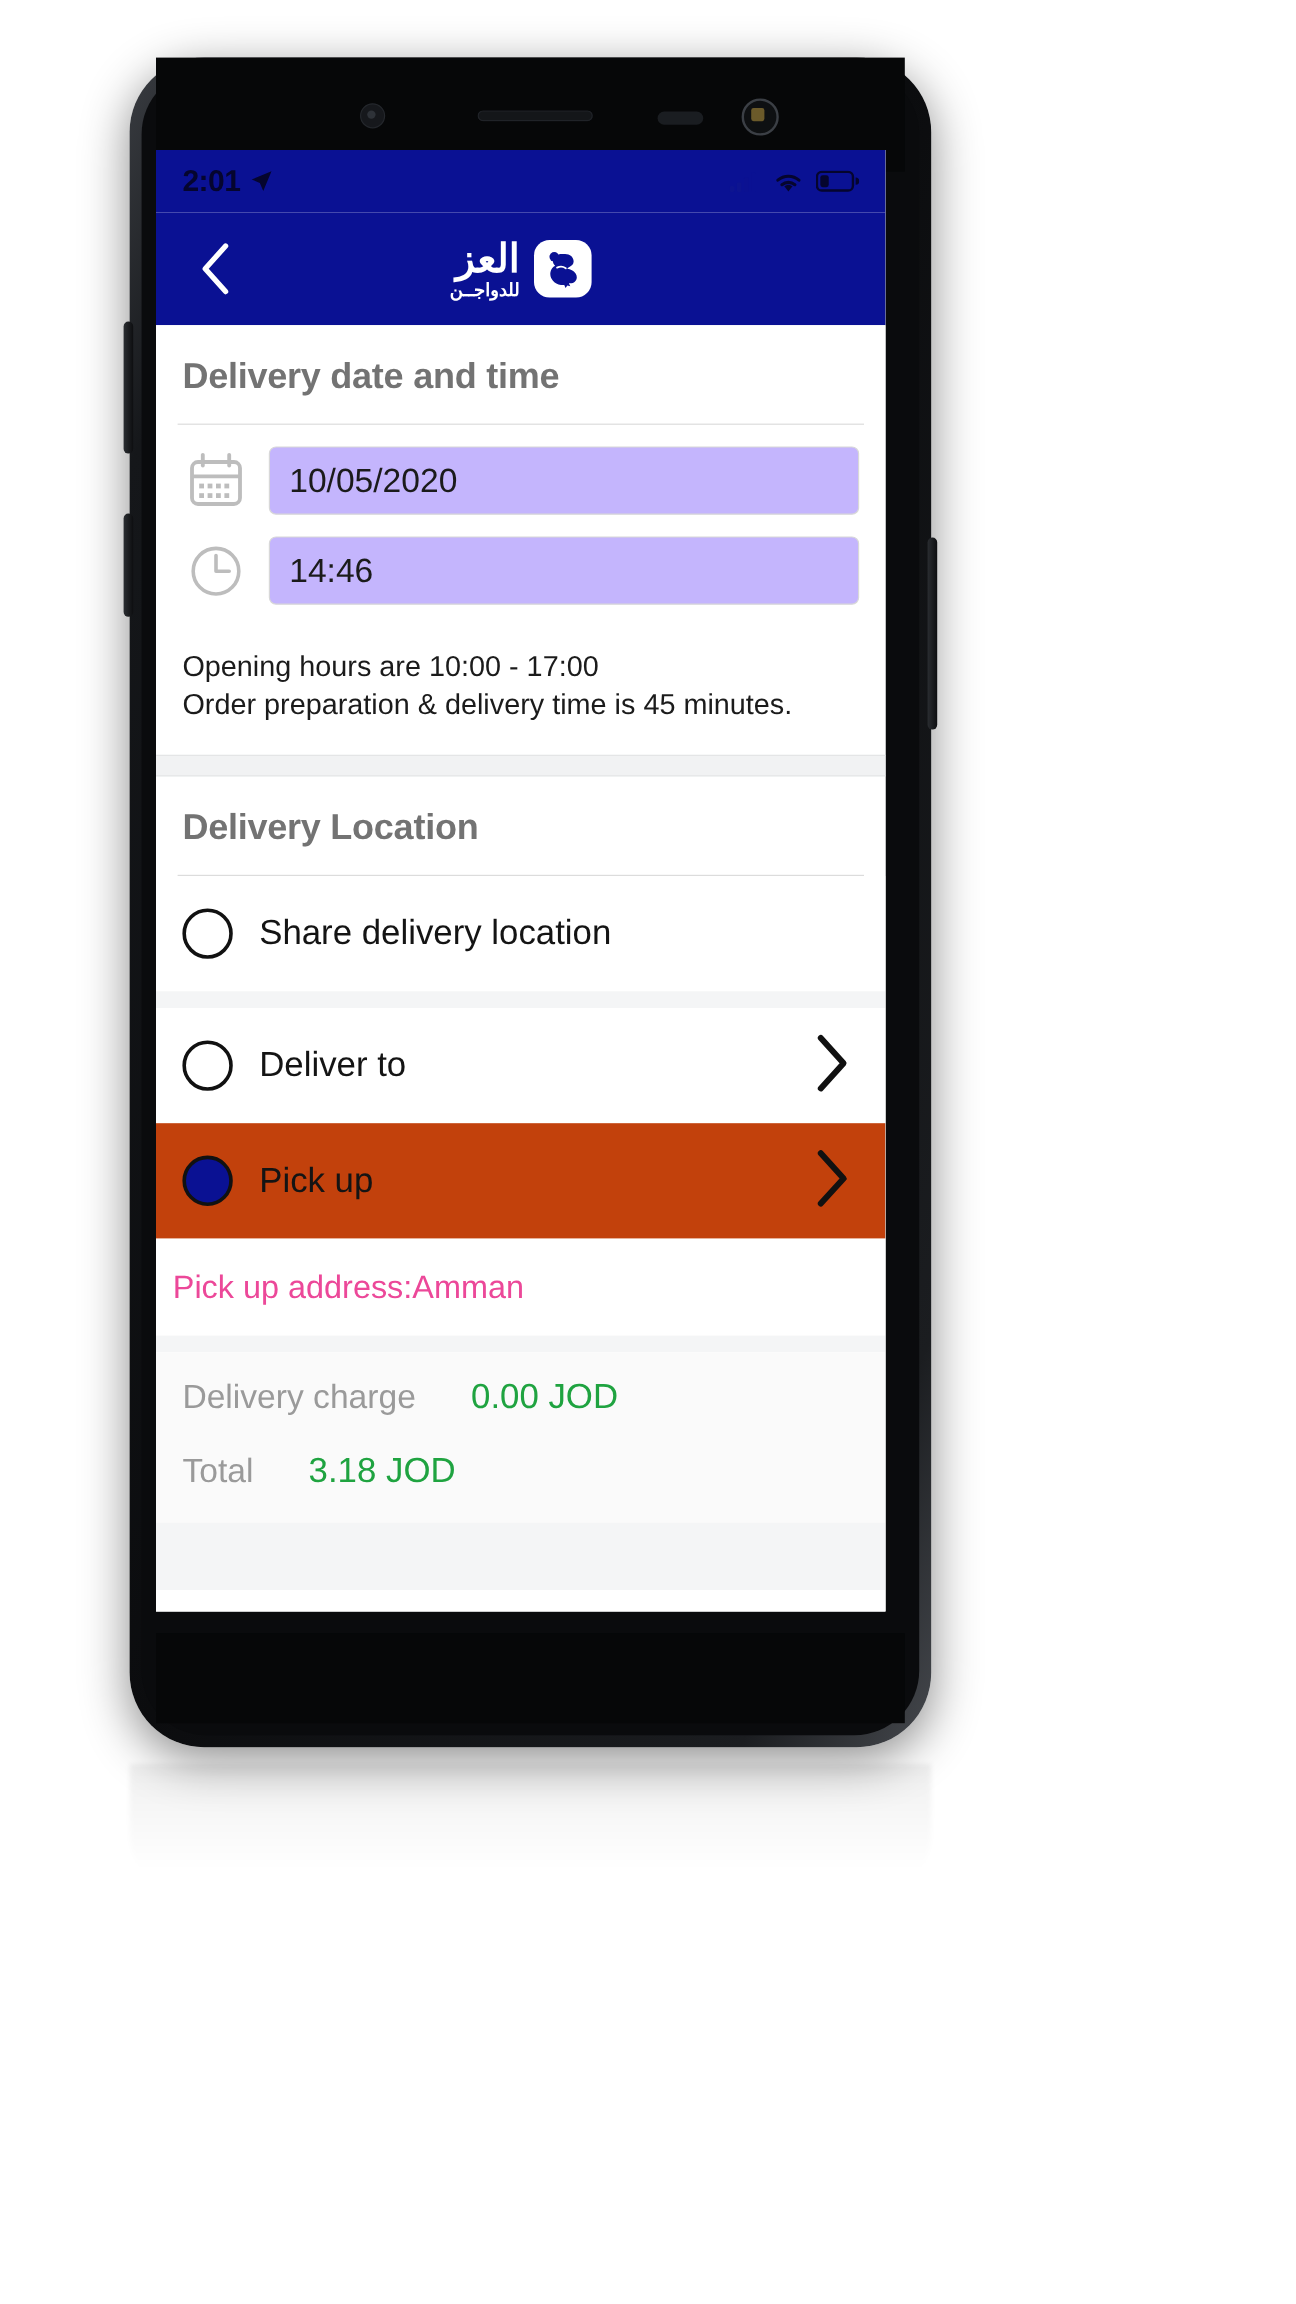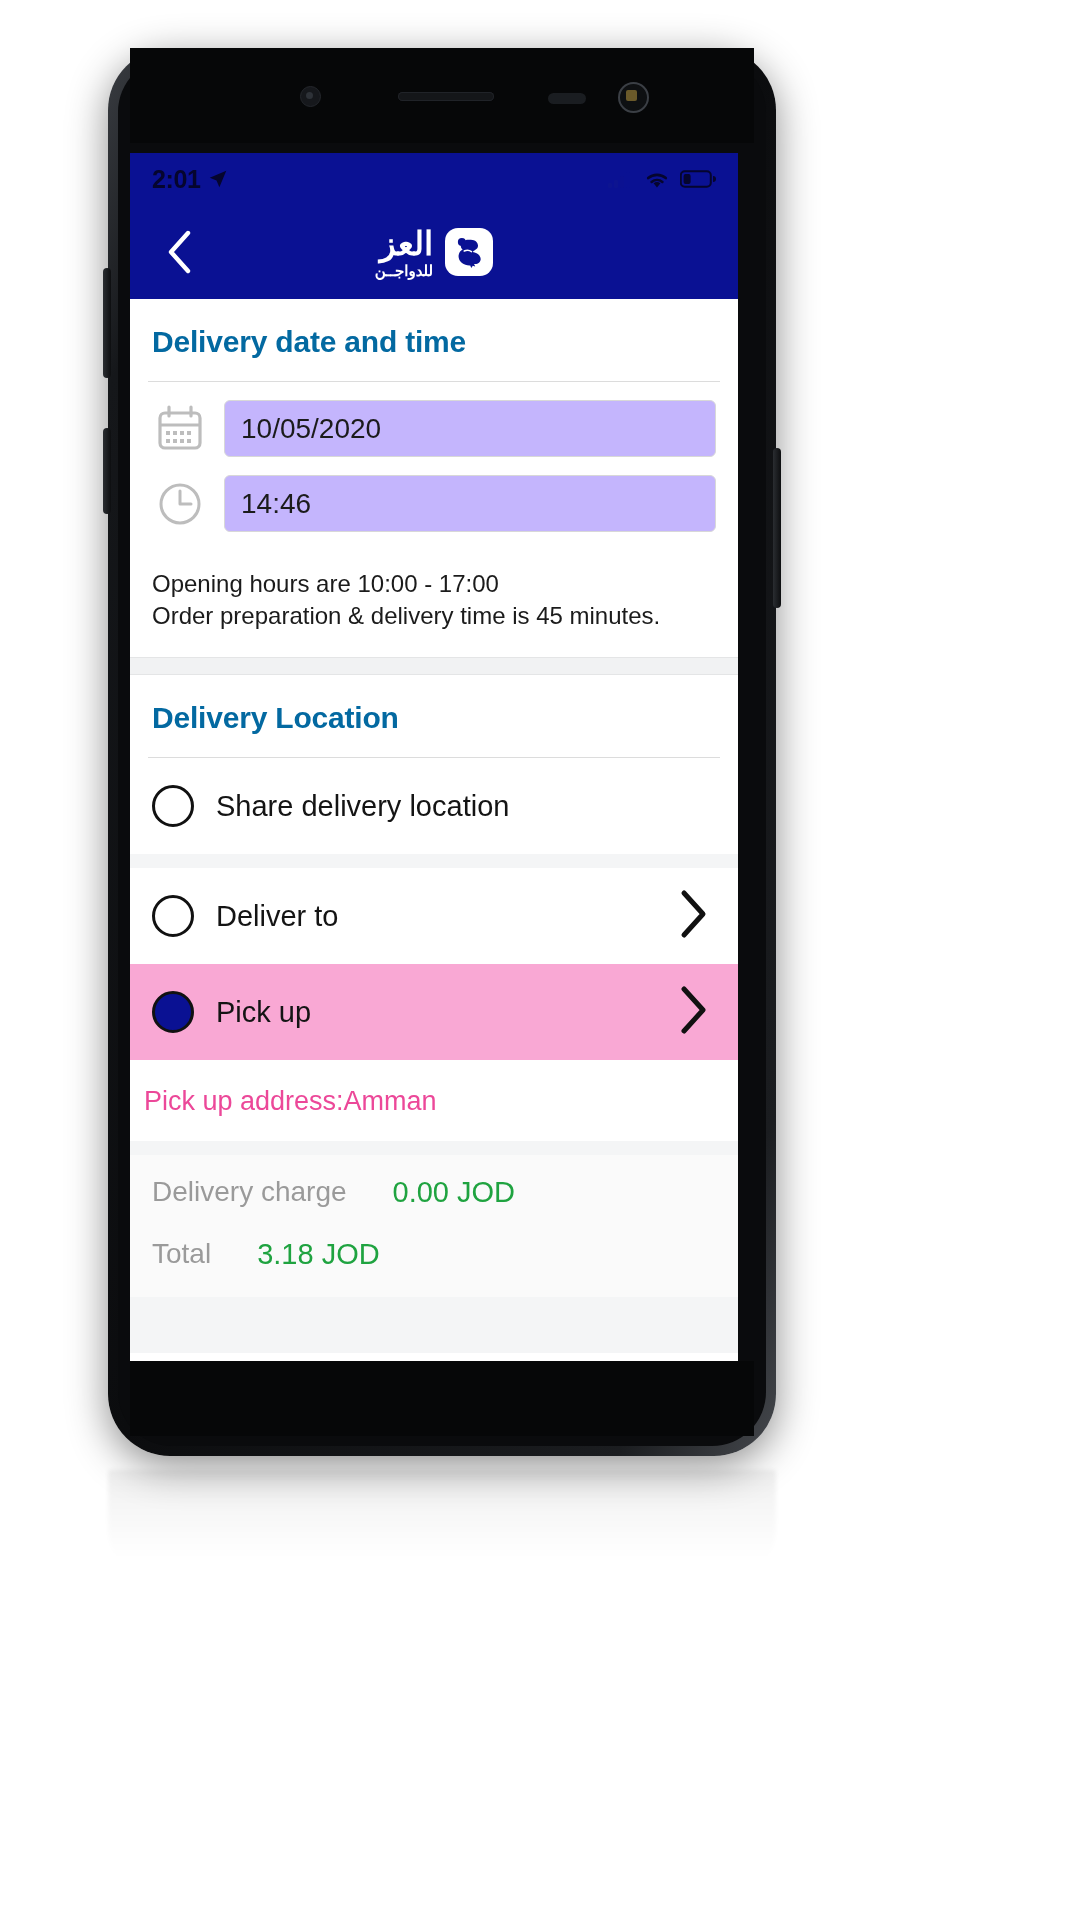--- a/index.html
+++ b/index.html
@@ -48,21 +48,21 @@
     border-radius: 4px;
   }
   #btn-left-1 { left: -5px; top: 220px;  width: 8px; height: 110px; }
   #btn-left-2 { left: -5px; top: 380px;  width: 8px; height: 86px; }
   #btn-right-1{ right: -5px; top: 400px; width: 8px; height: 160px; }
 
   
   #screen {
     position: absolute;
     left: 22px;
-    top: 105px;
+    top: 77px;
     width: 608px;
     height: 1218px;
     background: #ffffff;
     overflow: hidden;
   }
 
   
   #hw-row {
     position: absolute;
     left: 22px;
@@ -218,21 +218,21 @@
   #content {
     position: relative;
     height: 1072px;
     background: #ffffff;
     overflow: hidden;
   }
 
   .section-title {
     font-size: 30px;
     font-weight: 700;
-    color: #0369a1;
+    color: #737373;
     padding: 26px 22px 22px 22px;
     letter-spacing: -0.2px;
   }
   .hairline {
     height: 1px;
     background: #dcdcdc;
     margin: 0 18px;
   }
   .thick-gap {
     height: 16px;
@@ -288,21 +288,21 @@
   .radio-row {
     display: flex;
     align-items: center;
     height: 96px;
     padding: 0 22px;
     box-sizing: border-box;
     background: #ffffff;
     cursor: pointer;
     position: relative;
   }
-  .radio-row.selected { background: #f9a8d4; }
+  .radio-row.selected { background: #c2410c; }
   .radio-dot {
     width: 42px;
     height: 42px;
     border-radius: 50%;
     border: 3px solid #111111;
     box-sizing: border-box;
     background: #ffffff;
     flex: 0 0 42px;
   }
   .radio-dot.on {

